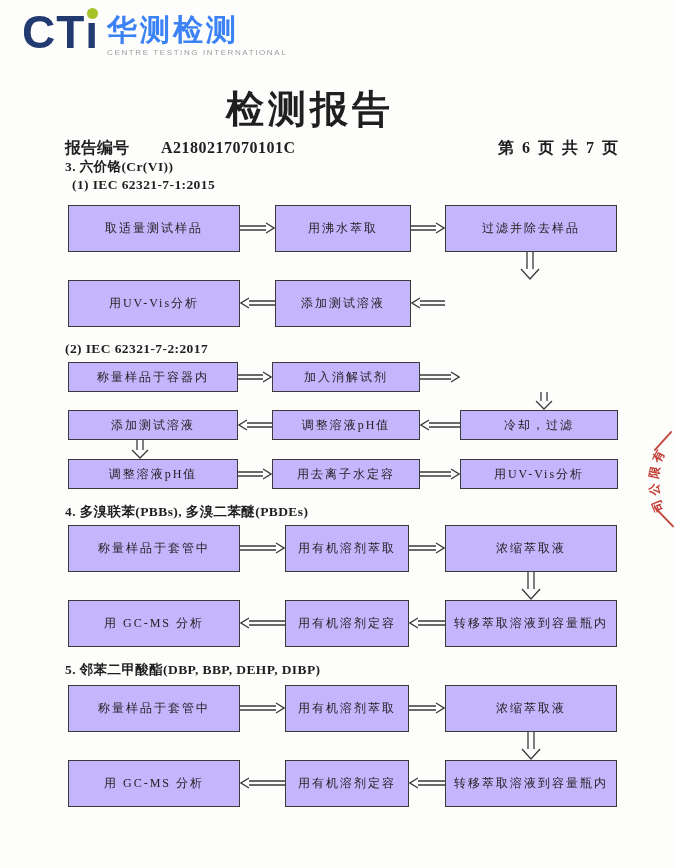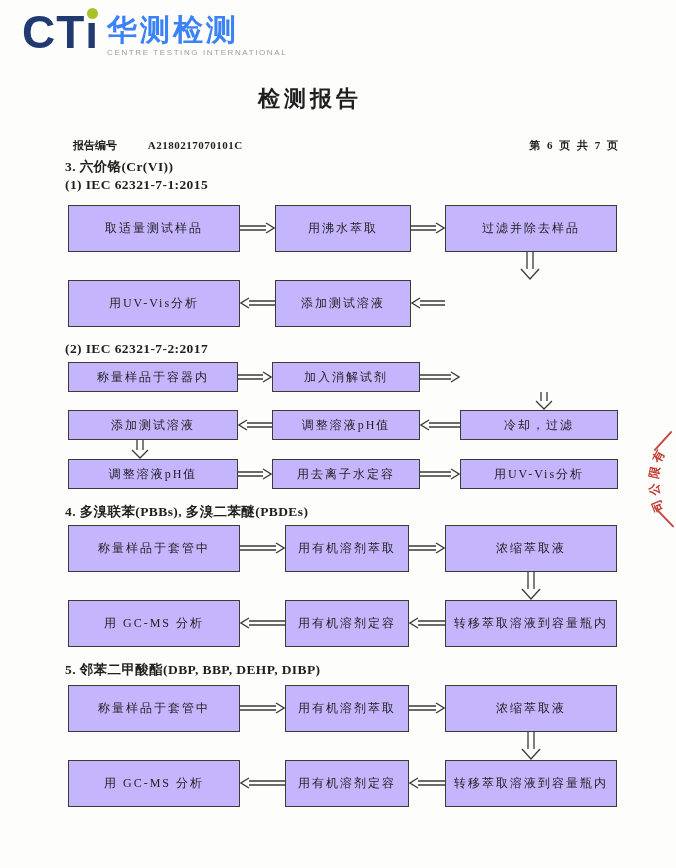--- a/index.html
+++ b/index.html
@@ -7,23 +7,23 @@
   .page{position:relative;width:676px;height:868px;background:#fdfdfc;margin:0 auto;overflow:hidden;color:#1f1f1f;}
 
   
   .logo{position:absolute;left:22px;top:6px;display:flex;align-items:flex-start;}
   .cti-mark{font-family:"Liberation Sans", sans-serif;font-weight:bold;color:#213a70;font-size:46px;line-height:52px;letter-spacing:1px;position:relative;}
   .cti-dot{position:absolute;width:11px;height:11px;border-radius:50%;background:#a6c42a;right:1px;top:2px;}
   .logo-cn{margin-left:8px;padding-top:9px;}
   .logo-cn-main{font-family:"Liberation Sans", sans-serif;font-weight:bold;color:#3b82f6;font-size:30px;line-height:30px;letter-spacing:3px;}
   .logo-cn-sub{font-family:"Liberation Sans", sans-serif;color:#9c9c9c;font-size:8px;letter-spacing:1.6px;margin-top:3px;}
 
-  .doc-title{position:absolute;left:0;right:56px;top:84px;text-align:center;font-size:22px;font-weight:bold;letter-spacing:4px;}
+  .doc-title{position:absolute;left:0;right:56px;top:84px;text-align:center;font-size:38px;font-weight:bold;letter-spacing:4px;}
 
-  .meta-row{position:absolute;top:138px;left:65px;right:56px;font-size:11px;font-weight:bold;margin-left:8px;}
+  .meta-row{position:absolute;top:138px;left:65px;right:56px;font-size:16px;font-weight:bold;}
   .report-no-label{display:inline-block;}
   .report-no-value{display:inline-block;margin-left:28px;letter-spacing:.5px;}
   .page-info{position:absolute;right:0;top:0;letter-spacing:2px;}
 
   .sec-heading{position:absolute;left:65px;font-size:13.5px;font-weight:bold;letter-spacing:.4px;}
 
   .box{position:absolute;border:1.5px solid #3a3a3a;background:#c4b5fd;display:flex;align-items:center;justify-content:center;font-size:12px;letter-spacing:2px;text-align:right;box-sizing:border-box;}
   .arrow{position:absolute;}
 
   
@@ -48,21 +48,21 @@
 
   <div class="doc-title">检测报告</div>
 
   <div class="meta-row">
     <span class="report-no-label">报告编号</span>
     <span class="report-no-value">A2180217070101C</span>
     <span class="page-info">第 6 页  共 7 页</span>
   </div>
 
   <div class="sec-heading" style="top:158px;">3. 六价铬(Cr(VI))</div>
-  <div class="sec-heading" style="top:177px;">(1) IEC 62321-7-1:2015</div>
+  <div class="sec-heading" style="top:177px;margin-left:7px;">(1) IEC 62321-7-1:2015</div>
 
   <div class="box" style="left:68px;top:205px;width:172px;height:47px;">取适量测试样品</div>
   <div class="box" style="left:275px;top:205px;width:136px;height:47px;">用沸水萃取</div>
   <div class="box" style="left:445px;top:205px;width:172px;height:47px;">过滤并除去样品</div>
   <svg class="arrow" style="left:240px;top:222px;" width="35" height="12">
       <path d="M0 4 H26 M0 8 H26 M26 1 L34 6 L26 11" fill="none" stroke="#3a3a3a" stroke-width="1.3"></path>
     </svg>
   <svg class="arrow" style="left:411px;top:222px;" width="34" height="12">
       <path d="M0 4 H25 M0 8 H25 M25 1 L33 6 L25 11" fill="none" stroke="#3a3a3a" stroke-width="1.3"></path>
     </svg>

